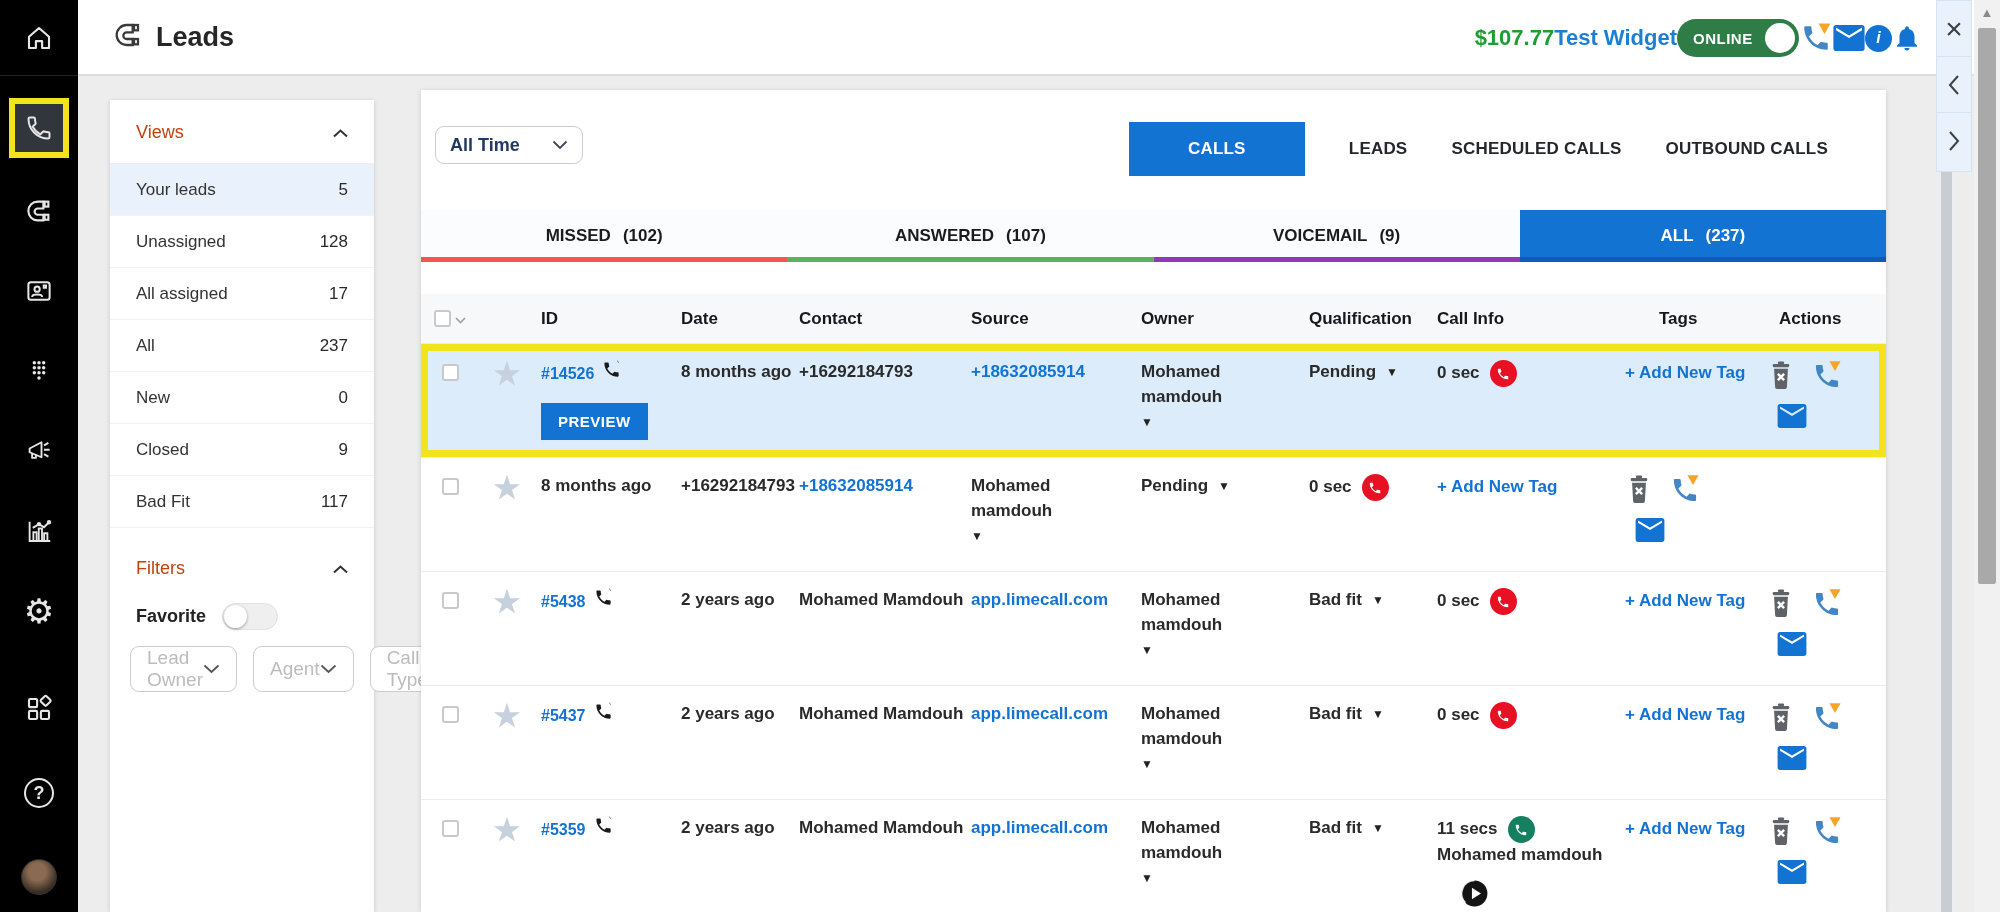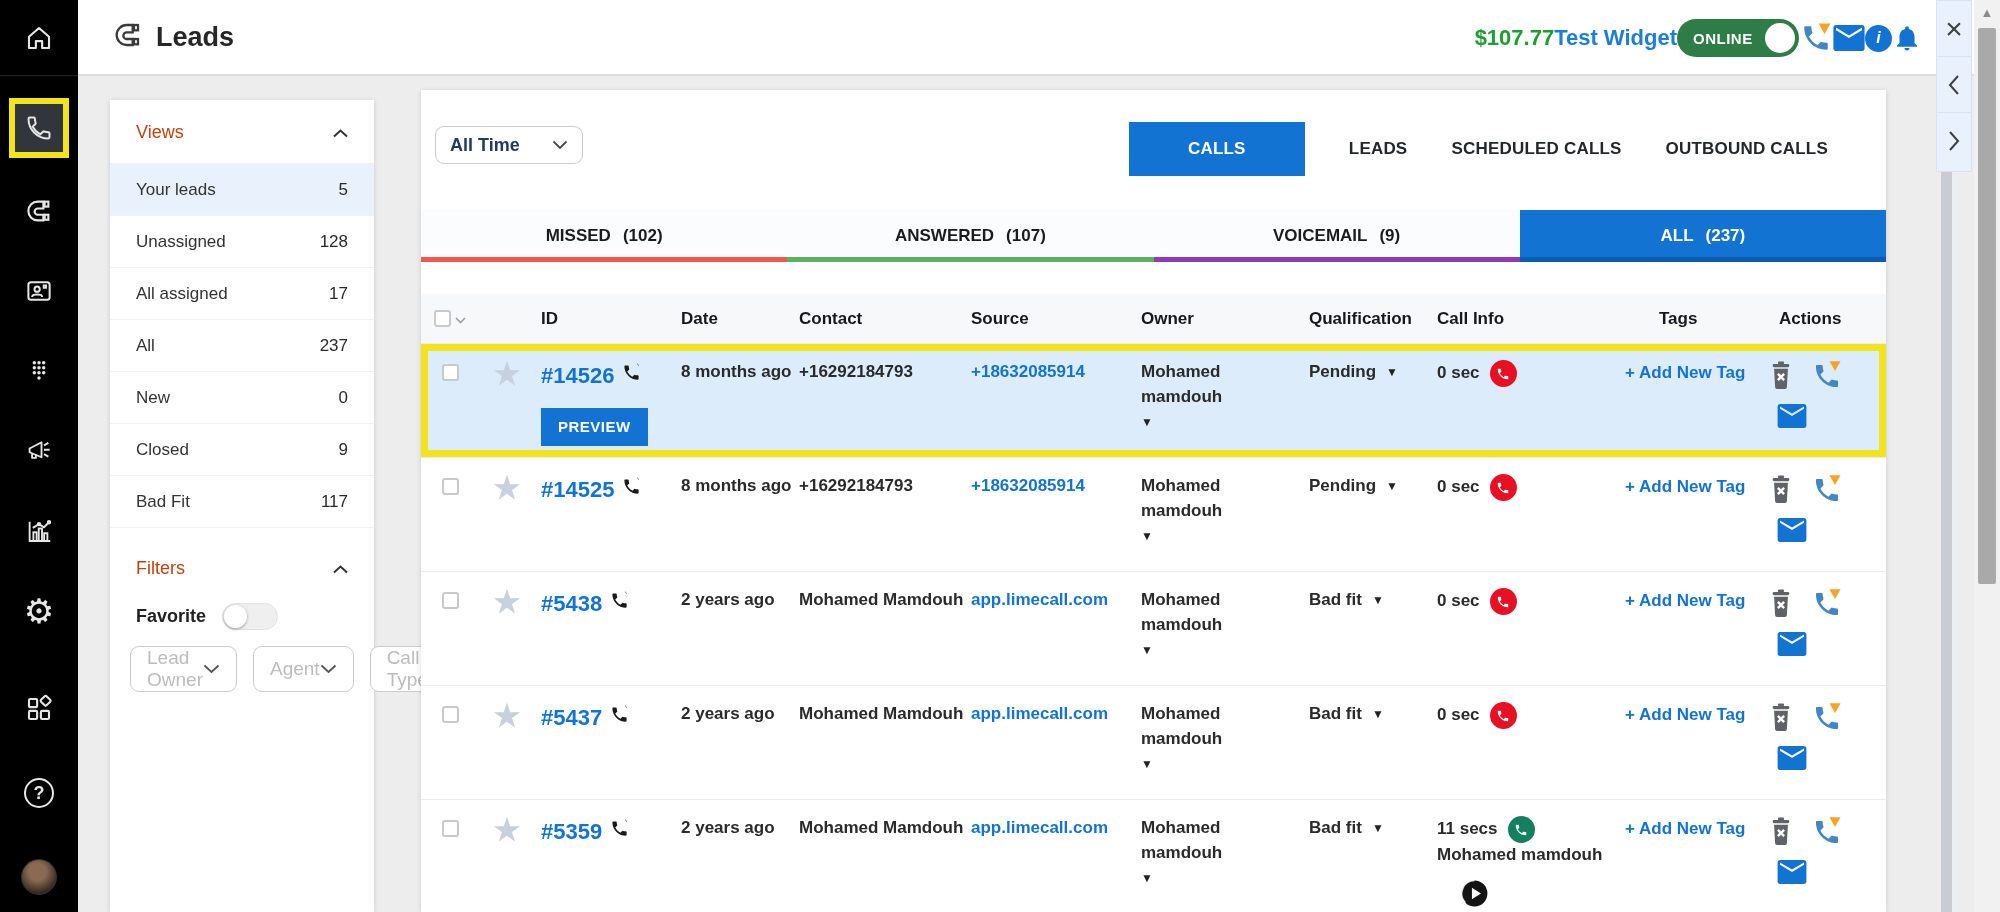--- a/index.html
+++ b/index.html
@@ -76,21 +76,21 @@
   .th { padding-left:6px; }
   .th-check { display:flex; align-items:center; justify-content:center; gap:4px; }
   .checkbox { width:17px; height:17px; border:2px solid #c9c9c9; border-radius:3px; background:#fff; cursor:pointer; }
   .row { min-height:114px; background:#fff; border-bottom:1px solid #ececec; padding-top:16px; position:relative; }
   .row.highlighted { background:#ddecfa; box-shadow:inset 0 0 0 7px #f2e41c; }
   .cell { padding-left:6px; font-size:17px; font-weight:600; color:#2a2a2a; line-height:1.45; }
   .c-check { display:flex; justify-content:center; padding-top:4px; }
   .c-star { text-align:center; }
   .star { font-size:30px; color:#c7d1de; line-height:.9; cursor:pointer; }
   .id-line { display:flex; align-items:center; gap:8px; }
-  .id-link { color:#1273d2; font-weight:800; font-size:22px; cursor:pointer; }
+  .id-link { color:#1273d2; font-weight:800; font-size:16px; cursor:pointer; }
   .preview-btn { display:inline-block; margin-top:16px; background:#1273d2; color:#fff; font-weight:800; font-size:15px; letter-spacing:.5px; padding:8px 17px; cursor:pointer; }
   .src-link { color:#1273d2; cursor:pointer; }
   .owner-caret, .qual-caret { color:#222; font-size:12px; cursor:pointer; }
   .qual-line { display:flex; align-items:center; gap:10px; cursor:pointer; }
   .ci-line { display:flex; align-items:center; gap:10px; }
   .call-badge { width:27px; height:27px; border-radius:50%; display:flex; align-items:center; justify-content:center; }
   .call-badge.missed { background:#e81023; }
   .call-badge.answered { background:#15805f; }
   .play-btn { margin-top:10px; margin-left:22px; cursor:pointer; }
   .add-tag { color:#1273d2; font-weight:700; font-size:17px; width:104px; cursor:pointer; line-height:1.5; }
@@ -452,30 +452,20 @@
                     <path fill="#1273d2" d="M22 0H2C.9 0 0 .9 0 2v16c0 1.1.9 2 2 2h20c1.1 0 2-.9 2-2V2c0-1.1-.9-2-2-2zm0 4-10 6L2 4V2l10 6 10-6v2z"></path>
                   </svg></span>
       </div>
     </div>
   </div>
           <div class="trow row">
     <div class="cell c-check">
               <span class="checkbox"></span>
             </div>
     <div class="cell c-star"><span class="star">★</span></div>
-    <div class="cell">
-      <div class="id-line">
-        <span class="id-link">#14525</span>
-        <span><svg width="19" height="19" viewBox="0 0 24 24">
-                    <path fill="#1a1a1a" d="M6.6 10.8c1.4 2.8 3.8 5.1 6.6 6.6l2.2-2.2c.3-.3.7-.4 1-.2 1.1.4 2.3.6 3.6.6.6 0 1 .4 1 1V20c0 .6-.4 1-1 1-9.4 0-17-7.6-17-17 0-.6.4-1 1-1h3.5c.6 0 1 .4 1 1 0 1.3.2 2.5.6 3.6.1.4 0 .7-.2 1l-2.3 2.2z"></path>
-                    <path fill="#1a1a1a" d="M19.5 3.5h1.6v1.6h-1.6zM21.8 5.8h1.6v1.6h-1.6z" transform="scale(0.6) translate(12,-2)"></path>
-                  </svg></span>
-      </div>
-
-    </div>
     <div class="cell">8 months ago</div>
     <div class="cell">+16292184793</div>
     <div class="cell"><span class="src-link">+18632085914</span></div>
     <div class="cell">
       <div>Mohamed mamdouh</div>
       <span class="owner-caret">▼</span>
     </div>
     <div class="cell">
       <div class="qual-line">
         <span>Pending</span>

